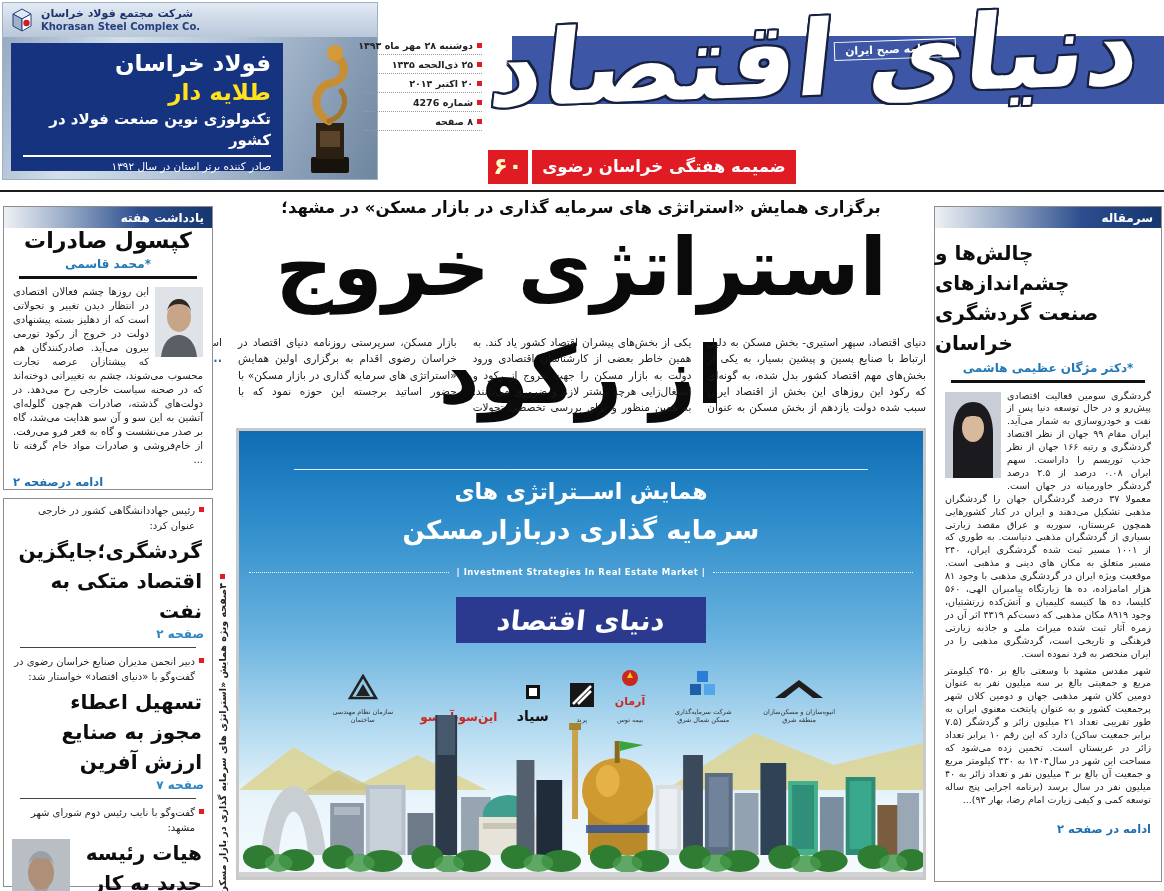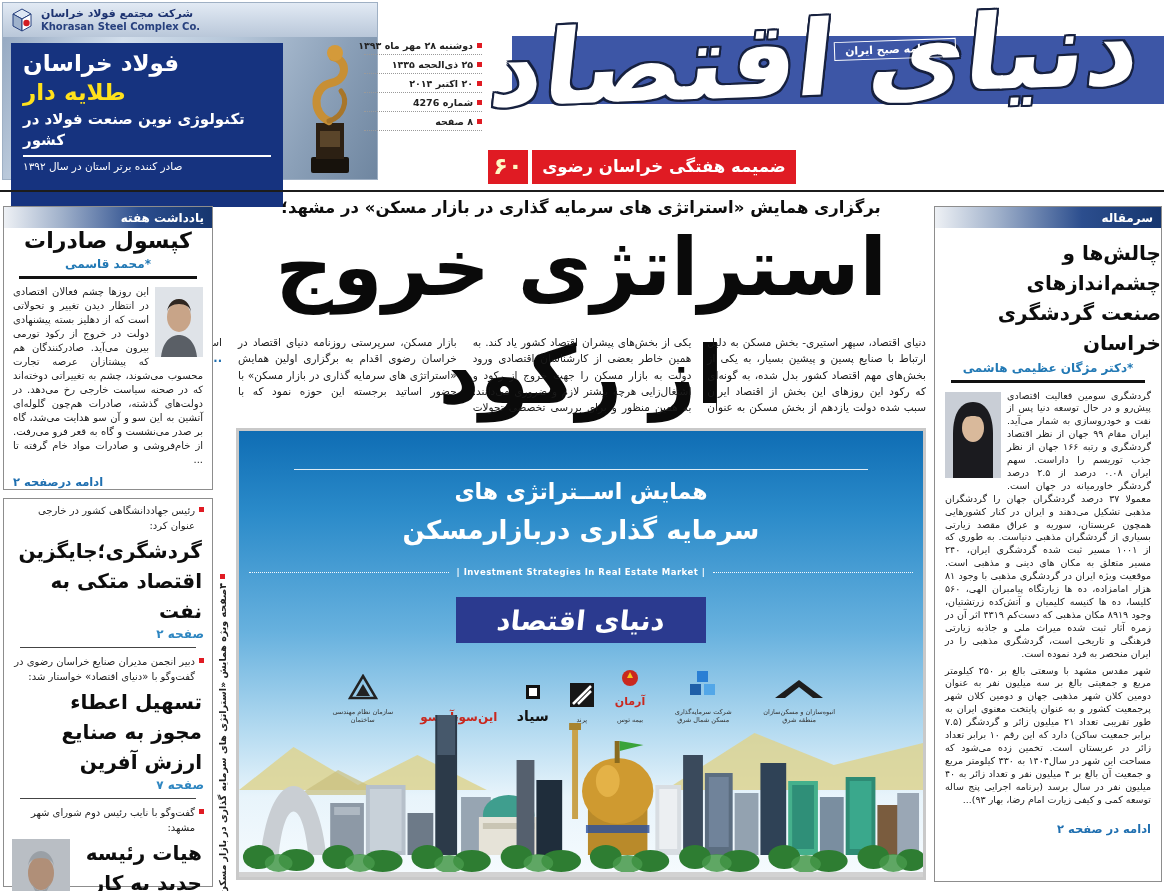--- a/index.html
+++ b/index.html
@@ -7,22 +7,22 @@
   #page{position:relative;width:1164px;height:891px;background:#fff;margin:0 auto;overflow:hidden;}
   .abs{position:absolute;}
   
   .ad{left:2px;top:2px;width:376px;height:178px;border:1px solid #9fb0c4;
       background:linear-gradient(115deg,#8fa3bd,#d3dfec 30%,#b4c5d8 55%,#8ba0b8 80%,#6f86a0);}
   .ad-strip{position:absolute;left:0;top:0;right:0;height:34px;display:flex;align-items:center;gap:6px;
       padding:9px 6px;background:linear-gradient(180deg,#e2eaf4,#b9c7d9);}
   .ad-co{display:flex;flex-direction:column;line-height:1.15;}
   .ad-co .fa{font-size:11px;font-weight:bold;color:#1c3270;}
   .ad-co .en{font-size:10px;font-weight:bold;color:#27407e;}
-  .ad-main{position:absolute;left:8px;top:40px;width:272px;height:164px;background:#16337f;
-      padding:6px 12px 4px;direction:rtl;text-align:left;}
+  .ad-main{position:absolute;left:8px;top:40px;width:272px;height:128px;background:#16337f;
+      padding:6px 12px 4px;direction:rtl;text-align:right;}
   .ad-l1{color:#fff;font-size:23px;font-weight:bold;line-height:1.25;}
   .ad-l2{color:#ffe11c;font-size:23px;font-weight:bold;line-height:1.25;}
   .ad-l3{color:#fff;font-size:15px;font-weight:bold;line-height:1.4;margin-top:2px;}
   .ad-hr{height:2px;background:#fff;margin:4px 0 3px;}
   .ad-l4{color:#fff;font-size:10.5px;}
   .trophy{position:absolute;right:4px;top:36px;}
   .dates{left:364px;top:36px;width:118px;direction:rtl;}
   .date-row{display:flex;align-items:center;justify-content:flex-start;gap:4px;height:19px;
       border-bottom:1px dotted #9a9a9a;font-size:9.5px;font-weight:bold;color:#222;white-space:nowrap;}
   .sq{display:inline-block;width:5px;height:5px;background:#e01b23;flex:0 0 auto;}
@@ -84,21 +84,21 @@
   .sponsors{position:absolute;left:0;right:0;top:238px;display:flex;justify-content:center;
       align-items:flex-end;gap:20px;direction:rtl;}
   .sp{display:flex;flex-direction:column;align-items:center;gap:8px;max-width:76px;}
   .sp .cap{font-size:6.5px;color:#333;text-align:center;line-height:1.3;}
   .wm-red{color:#c9281e;font-weight:bold;font-size:11px;white-space:nowrap;}
   .wm-blk{color:#111;font-weight:bold;font-size:14px;white-space:nowrap;}
   .skyline{position:absolute;left:0;bottom:4px;width:100%;height:188px;}
   .p-base{position:absolute;left:0;bottom:0;width:100%;height:5px;background:#d2d2d2;}
   
   .rbox{left:934px;top:206px;width:228px;height:676px;}
-  .r-title{font-size:20px;font-weight:bold;text-align:right;line-height:1.5;margin-top:10px;color:#0d0d0d;direction:rtl;}
+  .r-title{font-size:20px;font-weight:bold;text-align:left;line-height:1.5;margin-top:10px;color:#0d0d0d;direction:rtl;}
   .r-author{font-size:12px;font-weight:bold;text-align:center;color:#2279b5;margin-top:3px;}
   .r-body{direction:rtl;text-align:justify;font-size:9.5px;line-height:1.36;color:#1a1a1a;padding:3px 10px;}
   .r-body .photo{float:left;margin:2px 6px 3px 0;}
   .r-body p{margin:0 0 4px;}
   .r-cont{padding:4px 10px;text-align:right;direction:rtl;}
 </style>
 </head>
 <body>
 
 <div id="page">

